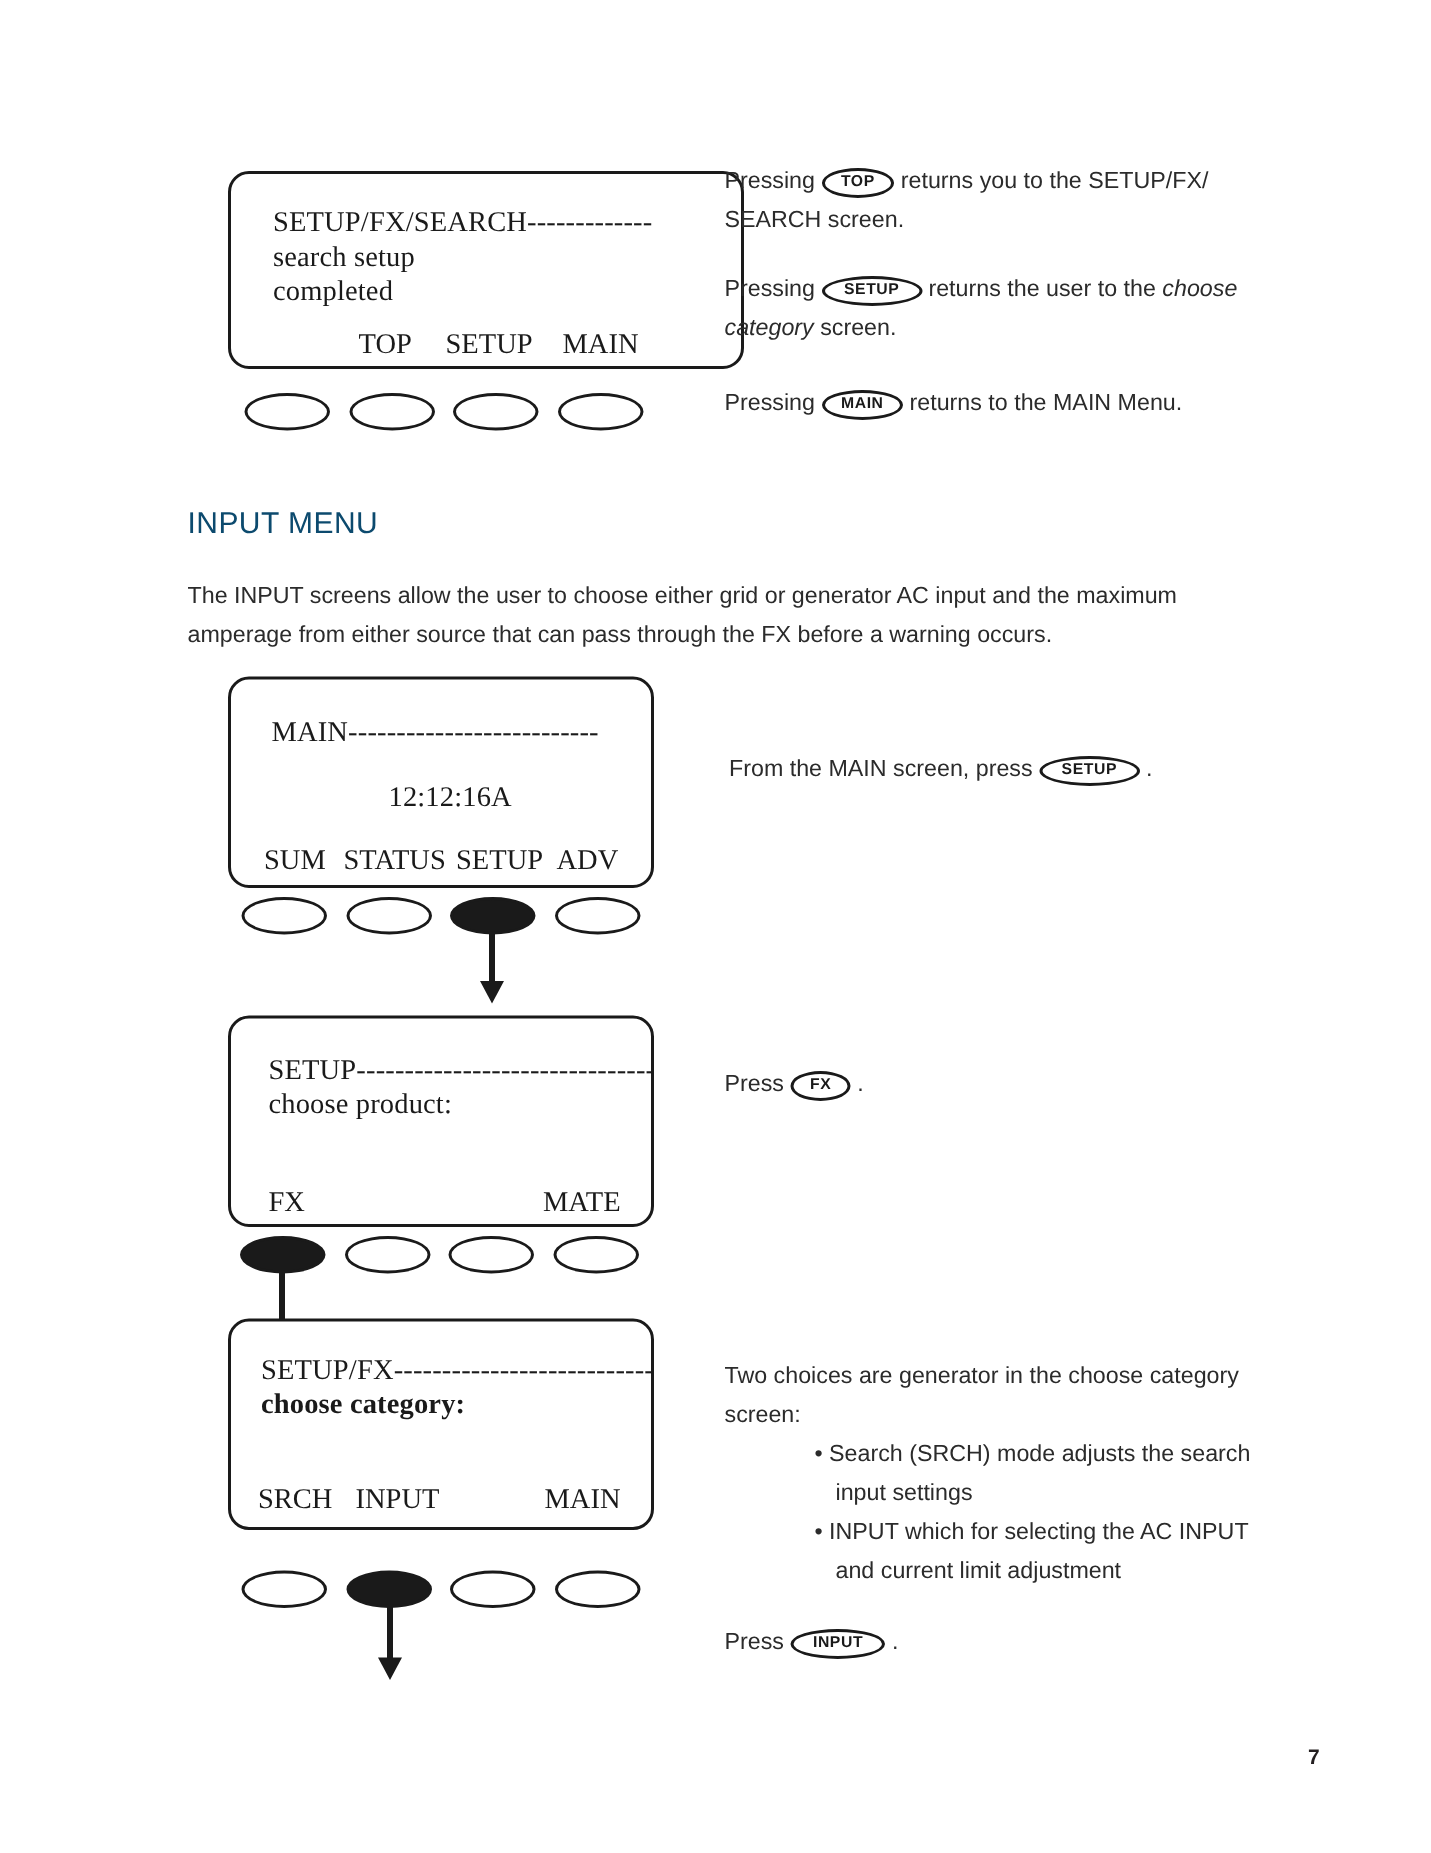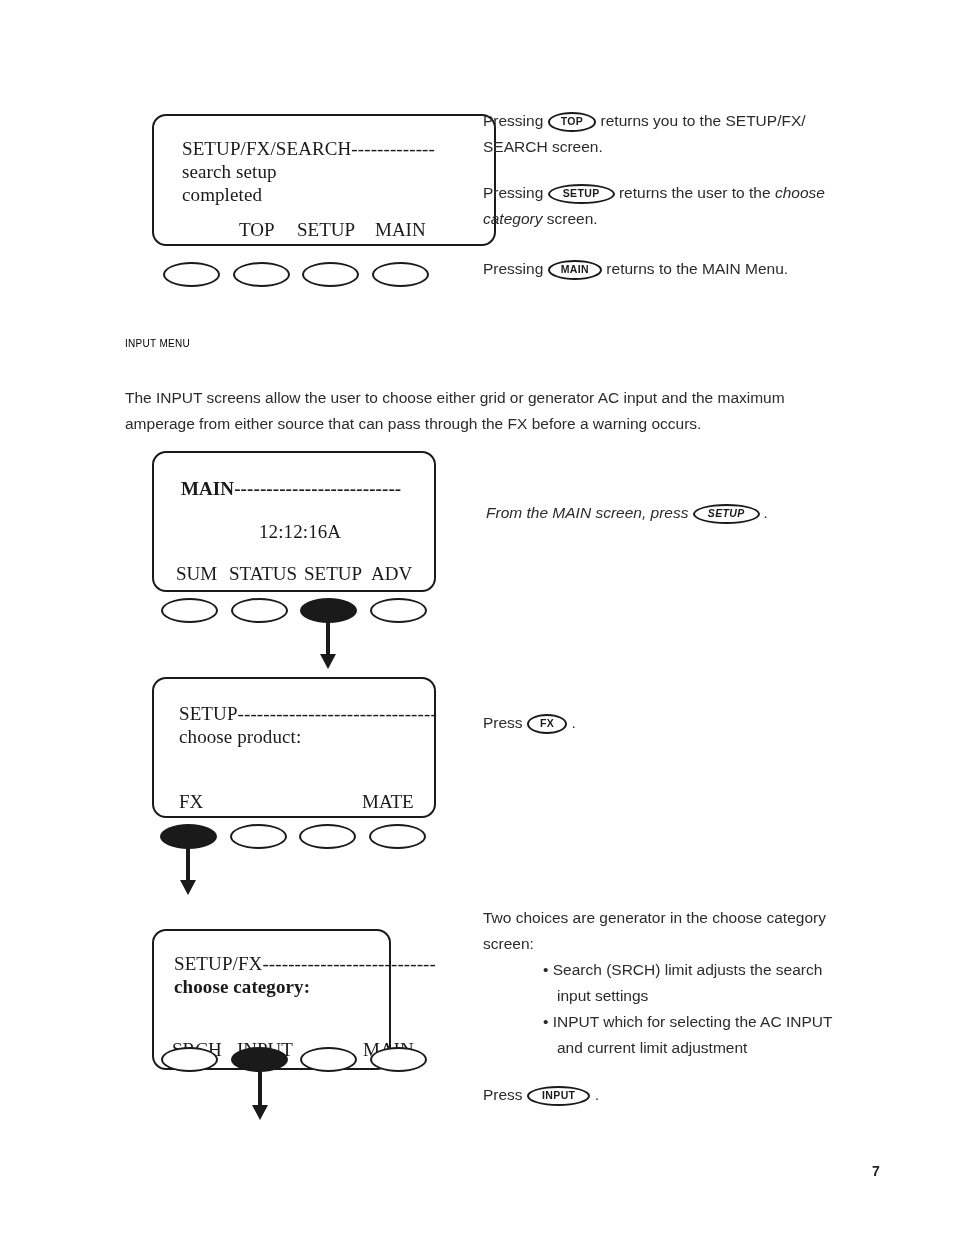--- a/index.html
+++ b/index.html
@@ -83,23 +83,23 @@
   
   .para {
     position: absolute;
     font-size: 15.5px;
     line-height: 26px;
     color: #2b2b2b;
     font-family: "Liberation Sans", sans-serif;
   }
   .section-head {
     position: absolute;
-    font-size: 10px;
+    font-size: 20px;
     letter-spacing: 0.3px;
-    color: #000000;
+    color: #0c4a6e;
   }
   .italic { font-style: italic; }
 
   
   .pill {
     display: inline-block;
     border: 2px solid #1a1a1a;
     border-radius: 50%;
     padding: 1px 11px 2px 11px;
     font-size: 10.5px;
@@ -162,39 +162,39 @@
 </div>
 
 <div class="section-head" style="left:125px; top:338px;">INPUT MENU</div>
 
 <div class="para" style="left:125px; top:385px; width:720px;">
   <span>The INPUT screens allow the user to choose either grid or generator AC input and the maximum</span><br>
   <span>amperage from either source that can pass through the FX before a warning occurs.</span>
 </div>
 
 <div class="lcd" style="left:152px; top:451px; width:284px; height:141px;">
-  <div class="lcd-line" style="left:27px; top:25px;font-weight:bold;">MAIN--------------------------</div>
+  <div class="lcd-line" style="left:27px; top:25px;">MAIN--------------------------</div>
   <div class="lcd-line" style="left:105px; top:68px;">12:12:16A</div>
   <div class="sk" style="left:22px; top:110px;">SUM</div>
   <div class="sk" style="left:75px; top:110px;">STATUS</div>
   <div class="sk" style="left:150px; top:110px;">SETUP</div>
   <div class="sk" style="left:217px; top:110px;">ADV</div>
 </div>
 <div class="btnrow" style="left:152px; top:598px; width:284px;">
   <div class="obtn" style="left:9px; top:0;"></div>
   <div class="obtn" style="left:79px; top:0;"></div>
   <div class="obtn filled" style="left:148px; top:0;"></div>
   <div class="obtn" style="left:218px; top:0;"></div>
 </div>
 <div class="arrow" style="left:320px; top:621px; height:50px;">
   <div class="shaft" style="height:35px;"></div>
   <div class="head" style="top:33px;"></div>
 </div>
 
-<div class="para" style="left:486px; top:500px; width:345px;font-style:italic;">
+<div class="para" style="left:486px; top:500px; width:345px;">
   <span>From the MAIN screen, press </span><span class="pill wide">SETUP</span><span> .</span>
 </div>
 
 <div class="lcd" style="left:152px; top:677px; width:284px; height:141px;">
   <div class="lcd-line" style="left:25px; top:24px;">SETUP-------------------------------</div>
   <div class="lcd-line" style="left:25px; top:47px;">choose product:</div>
   <div class="sk" style="left:25px; top:112px;">FX</div>
   <div class="sk" style="left:208px; top:112px;">MATE</div>
 </div>
 <div class="btnrow" style="left:152px; top:824px; width:284px;">
@@ -205,21 +205,21 @@
 </div>
 <div class="arrow" style="left:180px; top:847px; height:50px;">
   <div class="shaft" style="height:35px;"></div>
   <div class="head" style="top:33px;"></div>
 </div>
 
 <div class="para" style="left:483px; top:710px; width:300px;">
   <span>Press </span><span class="pill">FX</span><span> .</span>
 </div>
 
-<div class="lcd" style="left:152px; top:929px; width:239px; height:141px;">
+<div class="lcd" style="left:152px; top:879px; width:284px; height:141px;">
   <div class="lcd-line" style="left:20px; top:22px;">SETUP/FX---------------------------</div>
   <div class="lcd-line" style="left:20px; top:45px;font-weight:bold;">choose category:</div>
   <div class="sk" style="left:18px; top:108px;">SRCH</div>
   <div class="sk" style="left:83px; top:108px;">INPUT</div>
   <div class="sk" style="left:209px; top:108px;">MAIN</div>
 </div>
 <div class="btnrow" style="left:152px; top:1047px; width:284px;">
   <div class="obtn" style="left:9px; top:0;"></div>
   <div class="obtn filled" style="left:79px; top:0;"></div>
   <div class="obtn" style="left:148px; top:0;"></div>
@@ -229,21 +229,21 @@
   <div class="shaft" style="height:37px;"></div>
   <div class="head" style="top:35px;"></div>
 </div>
 
 <div class="para" style="left:483px; top:905px; width:350px;">
   <span>Two choices are generator in the choose category</span><br>
   <span>screen:</span>
 </div>
 
 <div class="bullets" style="left:483px; top:957px; width:360px;">
-  <div class="bl">• Search (SRCH) limit adjusts the search</div>
+  <div class="bl">• Search (SRCH) mode adjusts the search</div>
   <div class="bl2">input settings</div>
   <div class="bl">• INPUT which for selecting the AC INPUT</div>
   <div class="bl2">and current limit adjustment</div>
 </div>
 
 <div class="para" style="left:483px; top:1082px; width:300px;">
   <span>Press </span><span class="pill wide">INPUT</span><span> .</span>
 </div>
 
 <div class="pageno" style="left:872px; top:1163px;">7</div>

